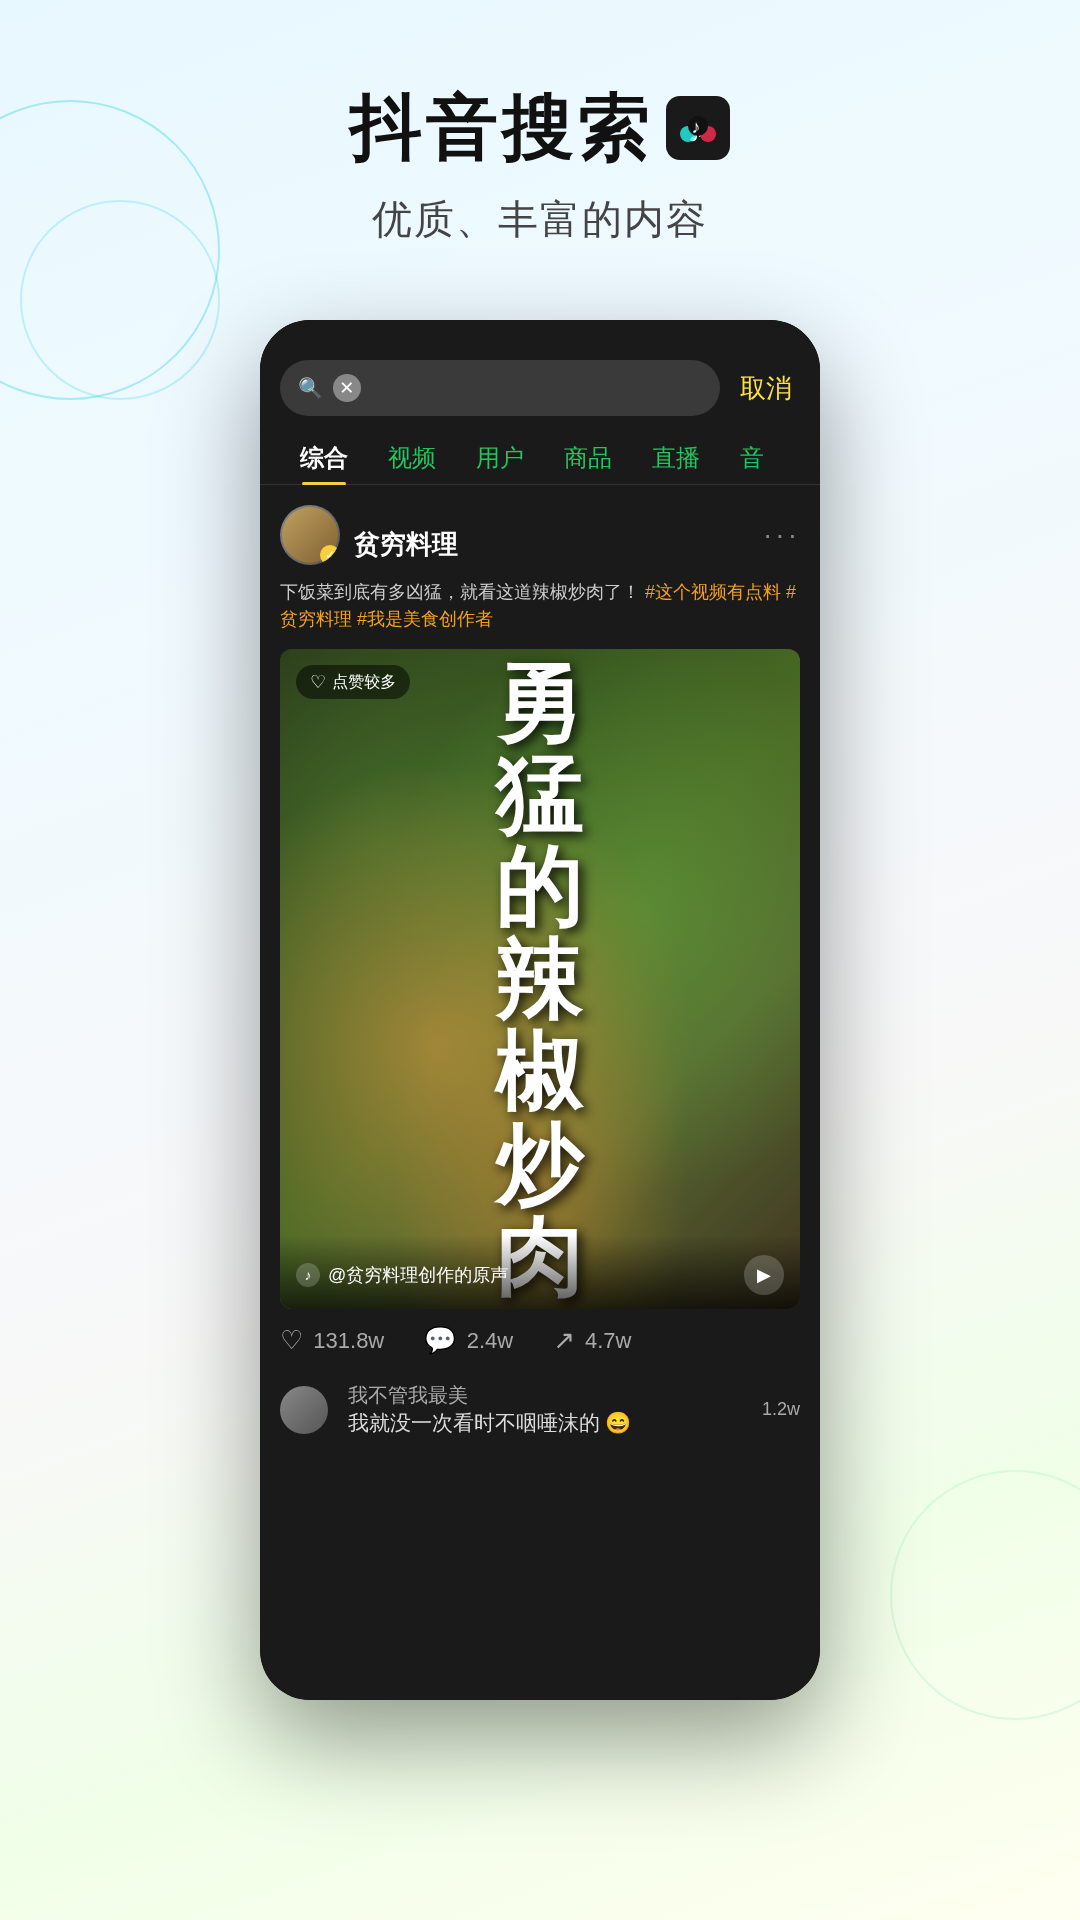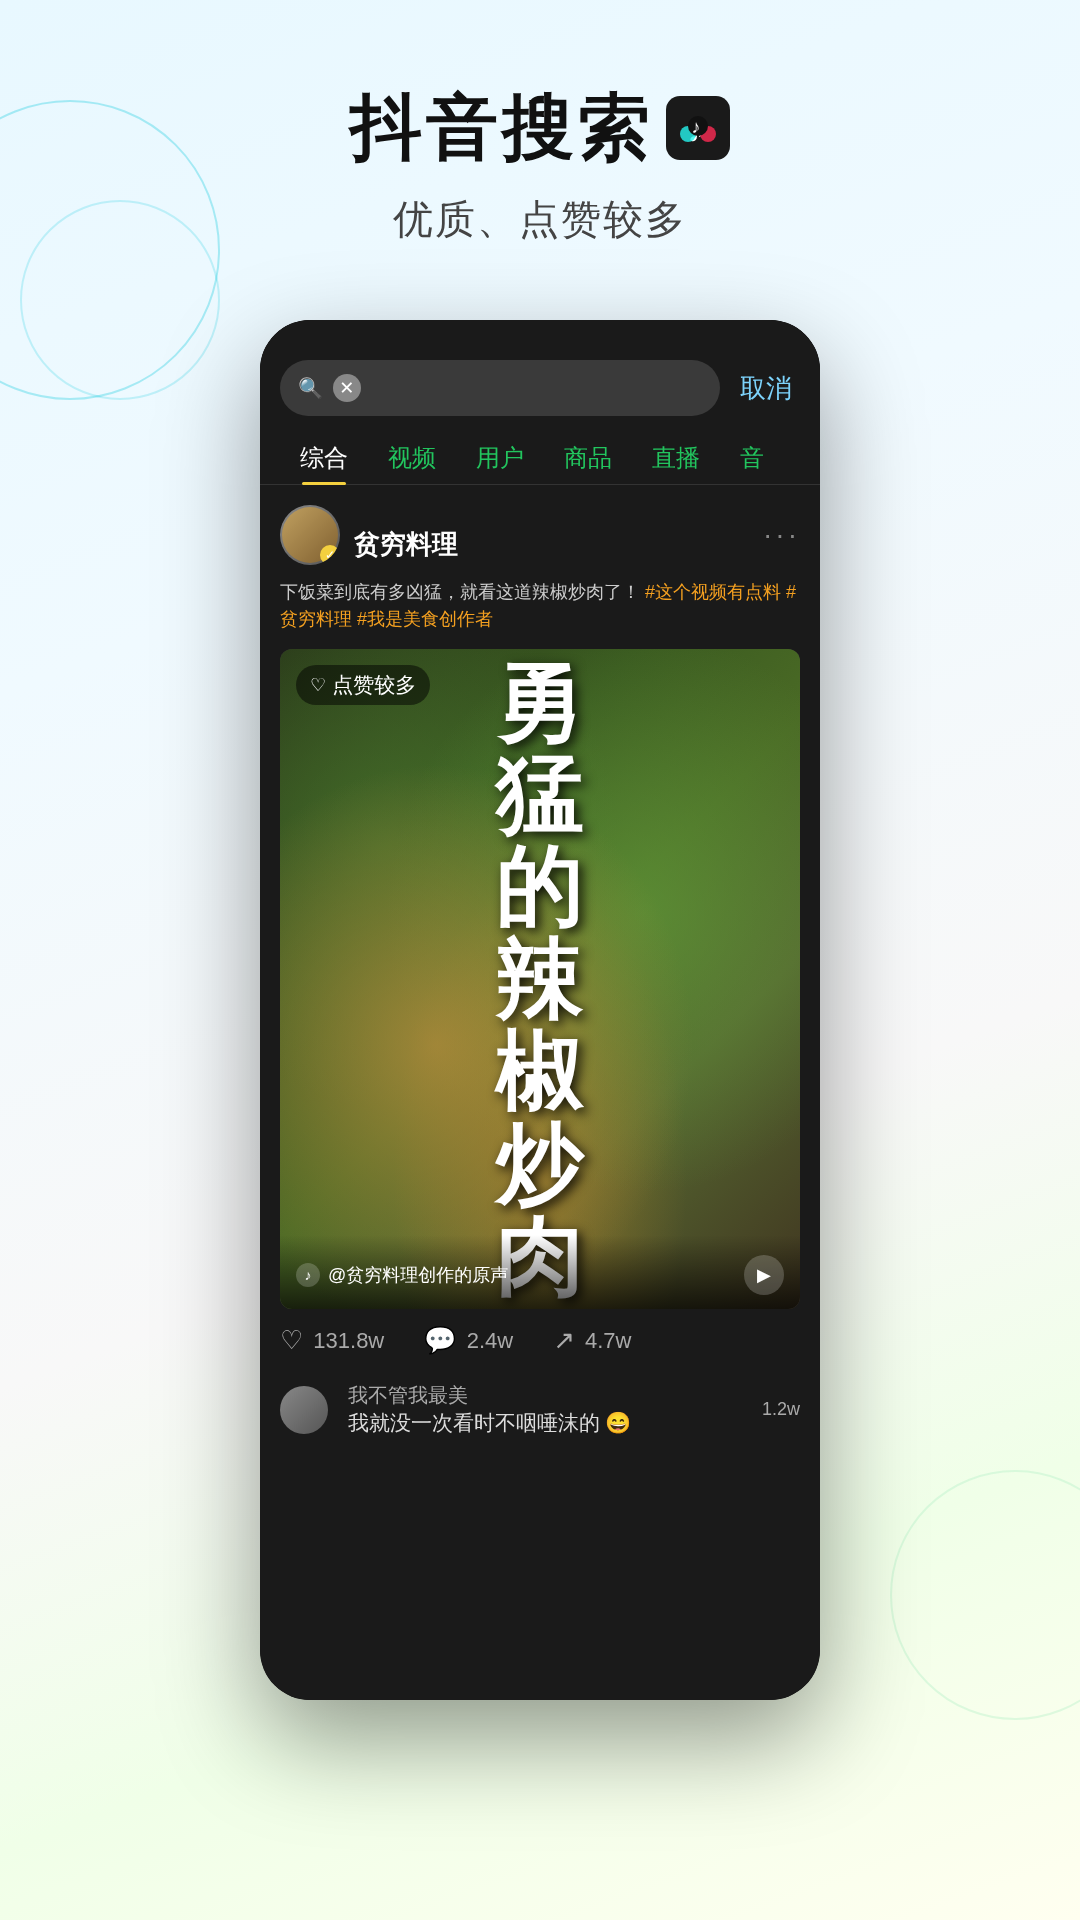--- a/index.html
+++ b/index.html
@@ -135,21 +135,21 @@
       background: #888;
       border-radius: 50%;
       display: flex;
       align-items: center;
       justify-content: center;
       color: #fff;
       font-size: 18px;
     }
 
     .cancel-btn {
-      color: #7dd3fc;
+      color: #fde047;
       font-size: 26px;
       white-space: nowrap;
       padding: 0 8px;
     }
 
     
     .tabs-area {
       background: #1a1a1a;
       display: flex;
       padding: 16px 20px 0 20px;
@@ -160,21 +160,21 @@
     .tab-item {
       padding: 10px 20px;
       font-size: 24px;
       color: #22c55e;
       position: relative;
       white-space: nowrap;
     }
 
     .tab-item.active {
       color: #fff;
-      font-weight: normal;
+      font-weight: bold;
     }
 
     .tab-item.active::after {
       content: '';
       position: absolute;
       bottom: -1px;
       left: 50%;
       transform: translateX(-50%);
       width: 50%;
       height: 3px;
@@ -311,21 +311,21 @@
       gap: 6px;
     }
 
     .likes-badge-heart {
       color: #fff;
       font-size: 18px;
     }
 
     .likes-badge-text {
       color: #fff;
-      font-size: 21px;
+      font-size: 16px;
     }
 
     .video-bottom-bar {
       position: absolute;
       bottom: 0;
       left: 0;
       right: 0;
       background: linear-gradient(transparent, rgba(0,0,0,0.7));
       padding: 20px 16px 14px 16px;
       display: flex;
@@ -424,21 +424,21 @@
     <span>抖音搜索</span>
     <svg width="64" height="64" viewBox="0 0 64 64">
       <rect width="64" height="64" rx="14" fill="#1a1a1a"></rect>
       <text x="32" y="46" text-anchor="middle" font-size="36" fill="white">♪</text>
       <circle cx="22" cy="38" r="8" fill="#25f4ee" opacity="0.8"></circle>
       <circle cx="42" cy="38" r="8" fill="#fe2c55" opacity="0.8"></circle>
       <circle cx="32" cy="30" r="10" fill="#111"></circle>
       <text x="32" y="37" text-anchor="middle" font-size="18" fill="white">♪</text>
     </svg>
   </div>
-  <div class="subtitle">优质、点赞较多</div>
+  <div class="subtitle">优质、丰富的内容</div>
 </div>
 
 <div class="phone-wrapper">
   <div class="phone-frame">
     <div class="phone-screen">
 
       <div class="search-bar-area">
         <div class="search-bar">
           <div class="search-input-wrapper">
             <span class="search-icon-small">🔍</span>

